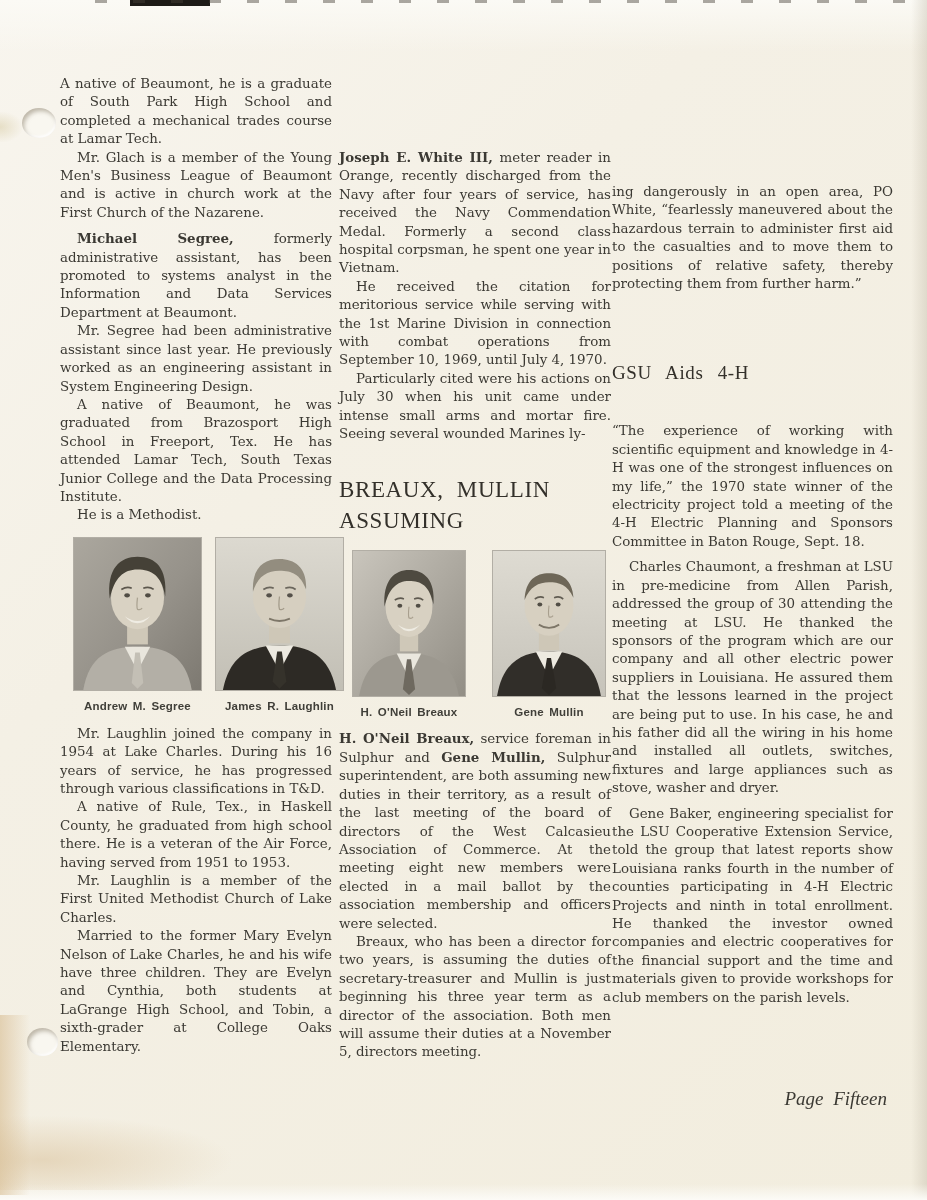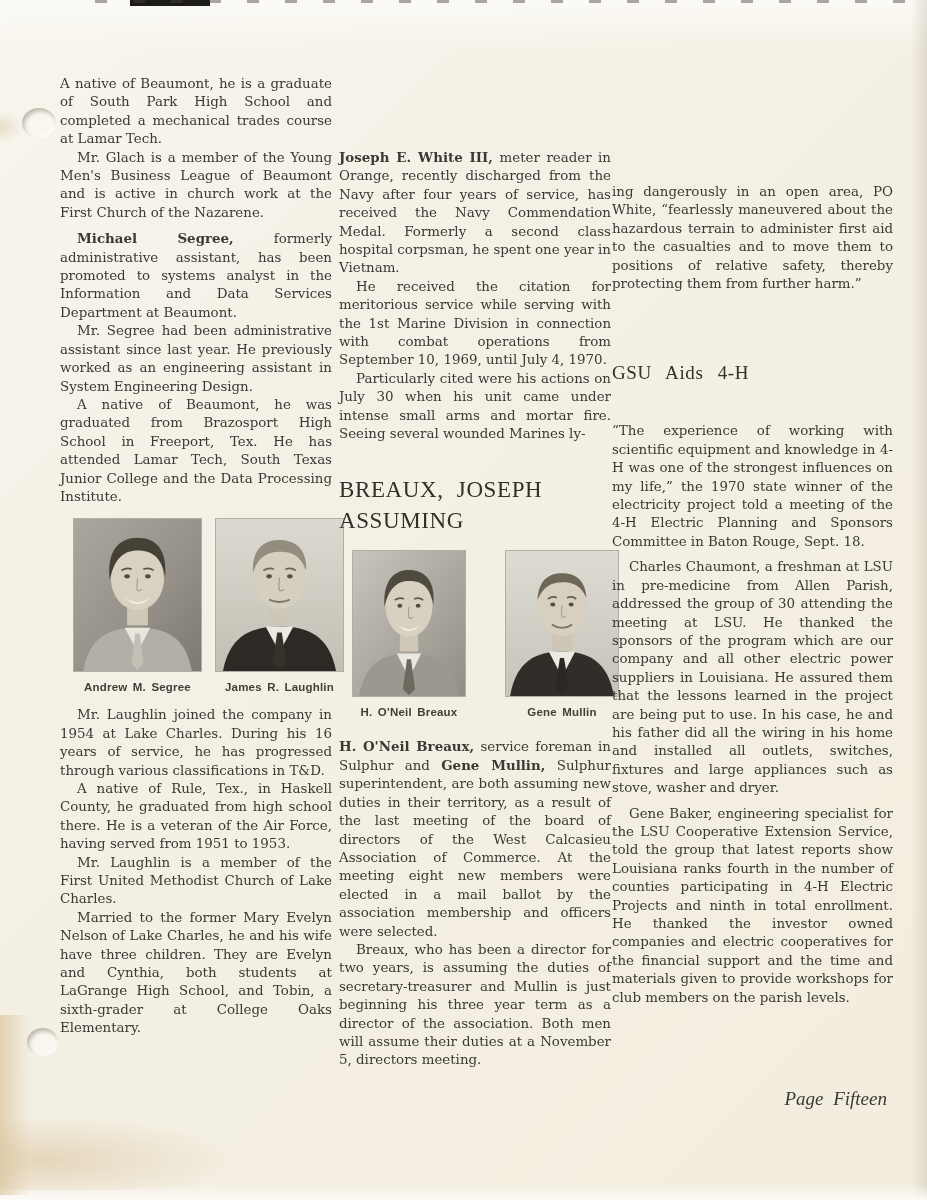--- a/index.html
+++ b/index.html
@@ -53,21 +53,21 @@
     letter-spacing:.6px; word-spacing:7px;
   }
   .gsu-headline {
     margin:58px 0 28px; font-family:"Liberation Serif", serif; font-weight:normal;
     font-size:19px; line-height:43px; color:#33302a;
     letter-spacing:.6px; word-spacing:9px;
   }
   .hl-line { display:block; }
 
   .photo-row { display:flex; gap:13px; margin:12px 0 12px;padding-left:13px; }
-  .photo-row.mid { gap:39px; margin:14px 0 18px; }
+  .photo-row.mid { gap:26px; margin:14px 0 10px; }
   figure { margin:0; }
   .photo { display:block; border:1px solid rgba(90,85,75,.25); background:#cfccc3; }
   .photo-left { width:127px; height:152px; }
   .photo-mid  { width:112px; height:145px; }
   figcaption {
     margin-top:8px; font-family:"Liberation Sans", sans-serif; font-weight:bold;
     font-size:11.5px; line-height:14px; color:#403f39; text-align:center;
     letter-spacing:.2px; word-spacing:2px;
   }
   .page-footer {
@@ -92,20 +92,21 @@
   <div class="stain-blob"></div>
   <div class="stain-top"></div>
 
 
   <div class="col-left body-text">
     <p class="noindent"><span>A native of Beaumont, he is a graduate of South Park High School and completed a mechanical trades course at Lamar Tech.</span></p>
     <p><span>Mr. Glach is a member of the Young Men's Business League of Beaumont and is active in church work at the First Church of the Nazarene.</span></p>
     <p class="sect-gap"><span class="lead">Michael Segree,</span><span> formerly administrative assistant, has been promoted to systems analyst in the Information and Data Services Department at Beaumont.</span></p>
     <p><span>Mr. Segree had been administrative assistant since last year. He previously worked as an engineering assistant in System Engineering Design.</span></p>
     <p><span>A native of Beaumont, he was graduated from Brazosport High School in Freeport, Tex. He has attended Lamar Tech, South Texas Junior College and the Data Processing Institute.</span></p>
+    <p><span>He is a Methodist.</span></p>
 
     <div class="photo-row">
       <figure>
         <svg class="photo photo-left" viewBox="0 0 110 130" preserveAspectRatio="none">
           <defs>
               <linearGradient id="g1" x1="0" y1="0" x2="1" y2="1">
             <stop offset="0" stop-color="#aba79e"></stop>
                 <stop offset=".55" stop-color="#96928a"></stop>
                 <stop offset="1" stop-color="#7d7971"></stop>
           </linearGradient>
@@ -157,21 +158,21 @@
     <p><span>Mr. Laughlin is a member of the First United Methodist Church of Lake Charles.</span></p>
     <p><span>Married to the former Mary Evelyn Nelson of Lake Charles, he and his wife have three children. They are Evelyn and Cynthia, both students at LaGrange High School, and Tobin, a sixth-grader at College Oaks Elementary.</span></p>
   </div>
 
   <div class="col-mid body-text">
     <p class="noindent"><span class="lead">Joseph E. White III,</span><span> meter reader in Orange, recently discharged from the Navy after four years of service, has received the Navy Commendation Medal. Formerly a second class hospital corpsman, he spent one year in Vietnam.</span></p>
     <p><span>He received the citation for meritorious service while serving with the 1st Marine Division in connection with combat operations from September 10, 1969, until July 4, 1970.</span></p>
     <p><span>Particularly cited were his actions on July 30 when his unit came under intense small arms and mortar fire. Seeing several wounded Marines ly-</span></p>
 
     <h2 class="sub-headline">
-      <span class="hl-line">BREAUX, JOSEPH</span>
+      <span class="hl-line">BREAUX, MULLIN</span>
       <span class="hl-line">ASSUMING</span>
     </h2>
 
     <div class="photo-row mid">
       <figure>
         <svg class="photo photo-mid" viewBox="0 0 110 130" preserveAspectRatio="none">
           <defs>
               <linearGradient id="g3" x1="0" y1="0" x2="1" y2="1">
             <stop offset="0" stop-color="#c9c5bc"></stop>
                 <stop offset="1" stop-color="#928e85"></stop>

